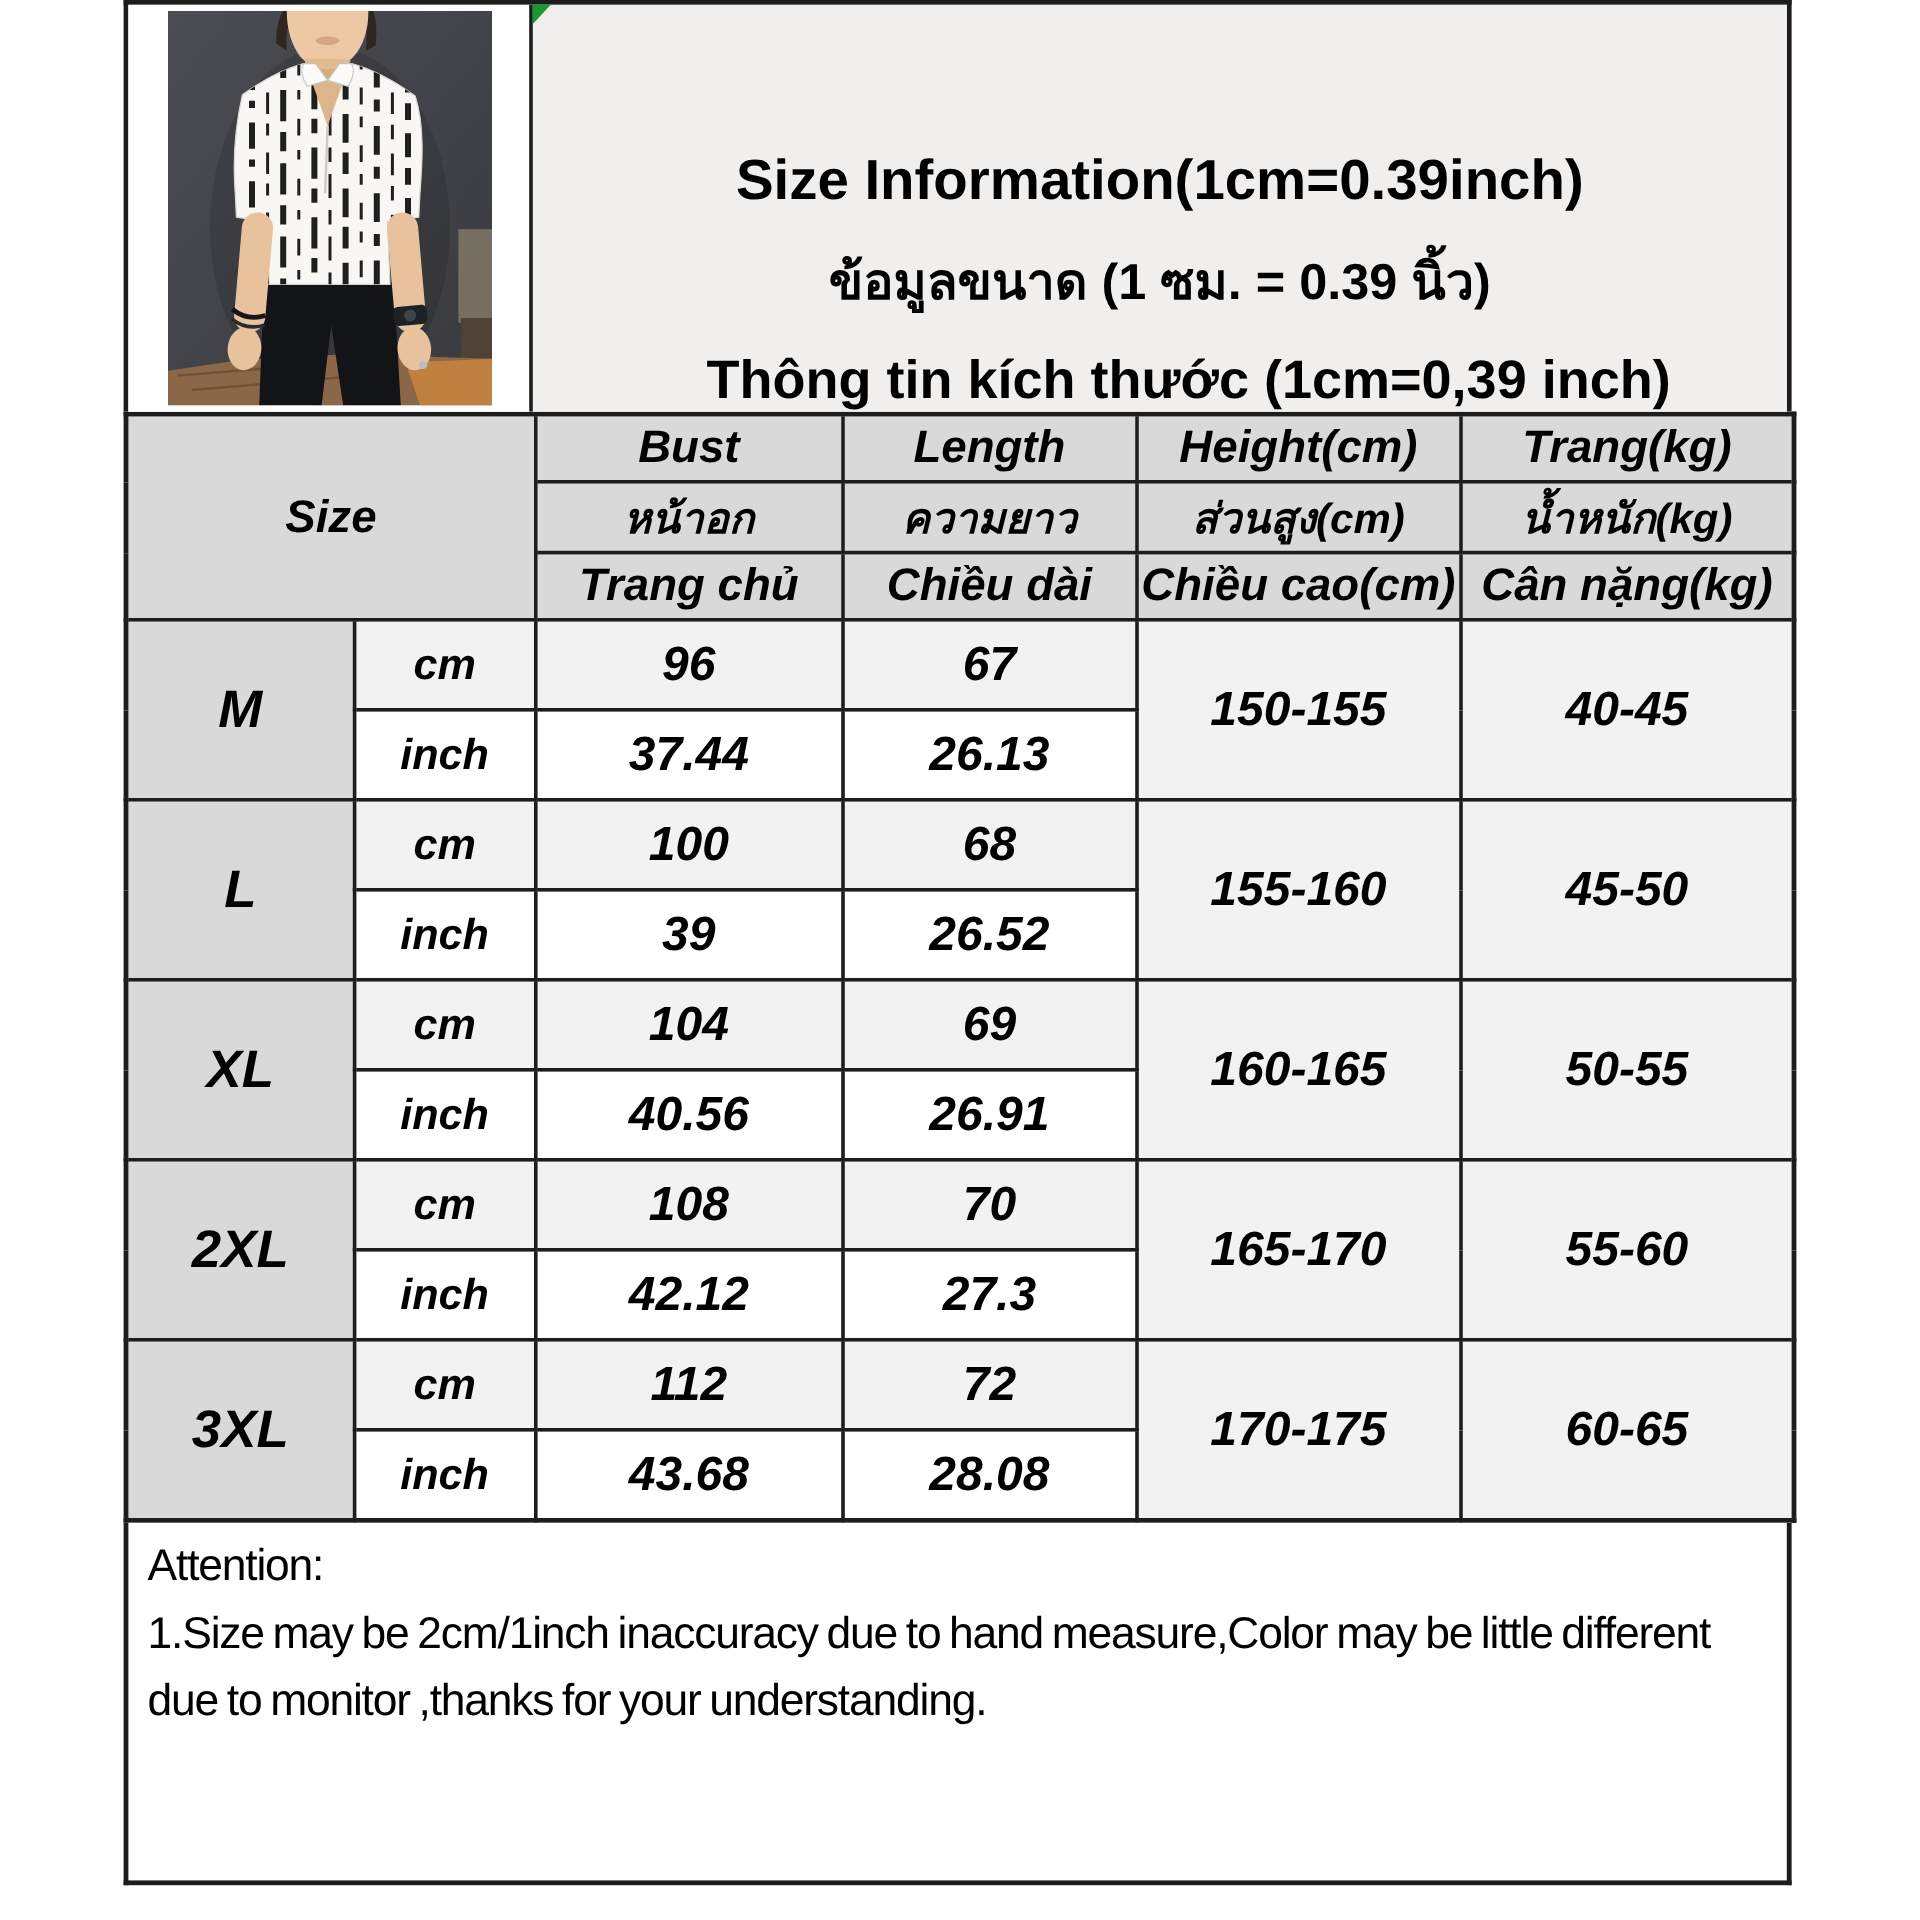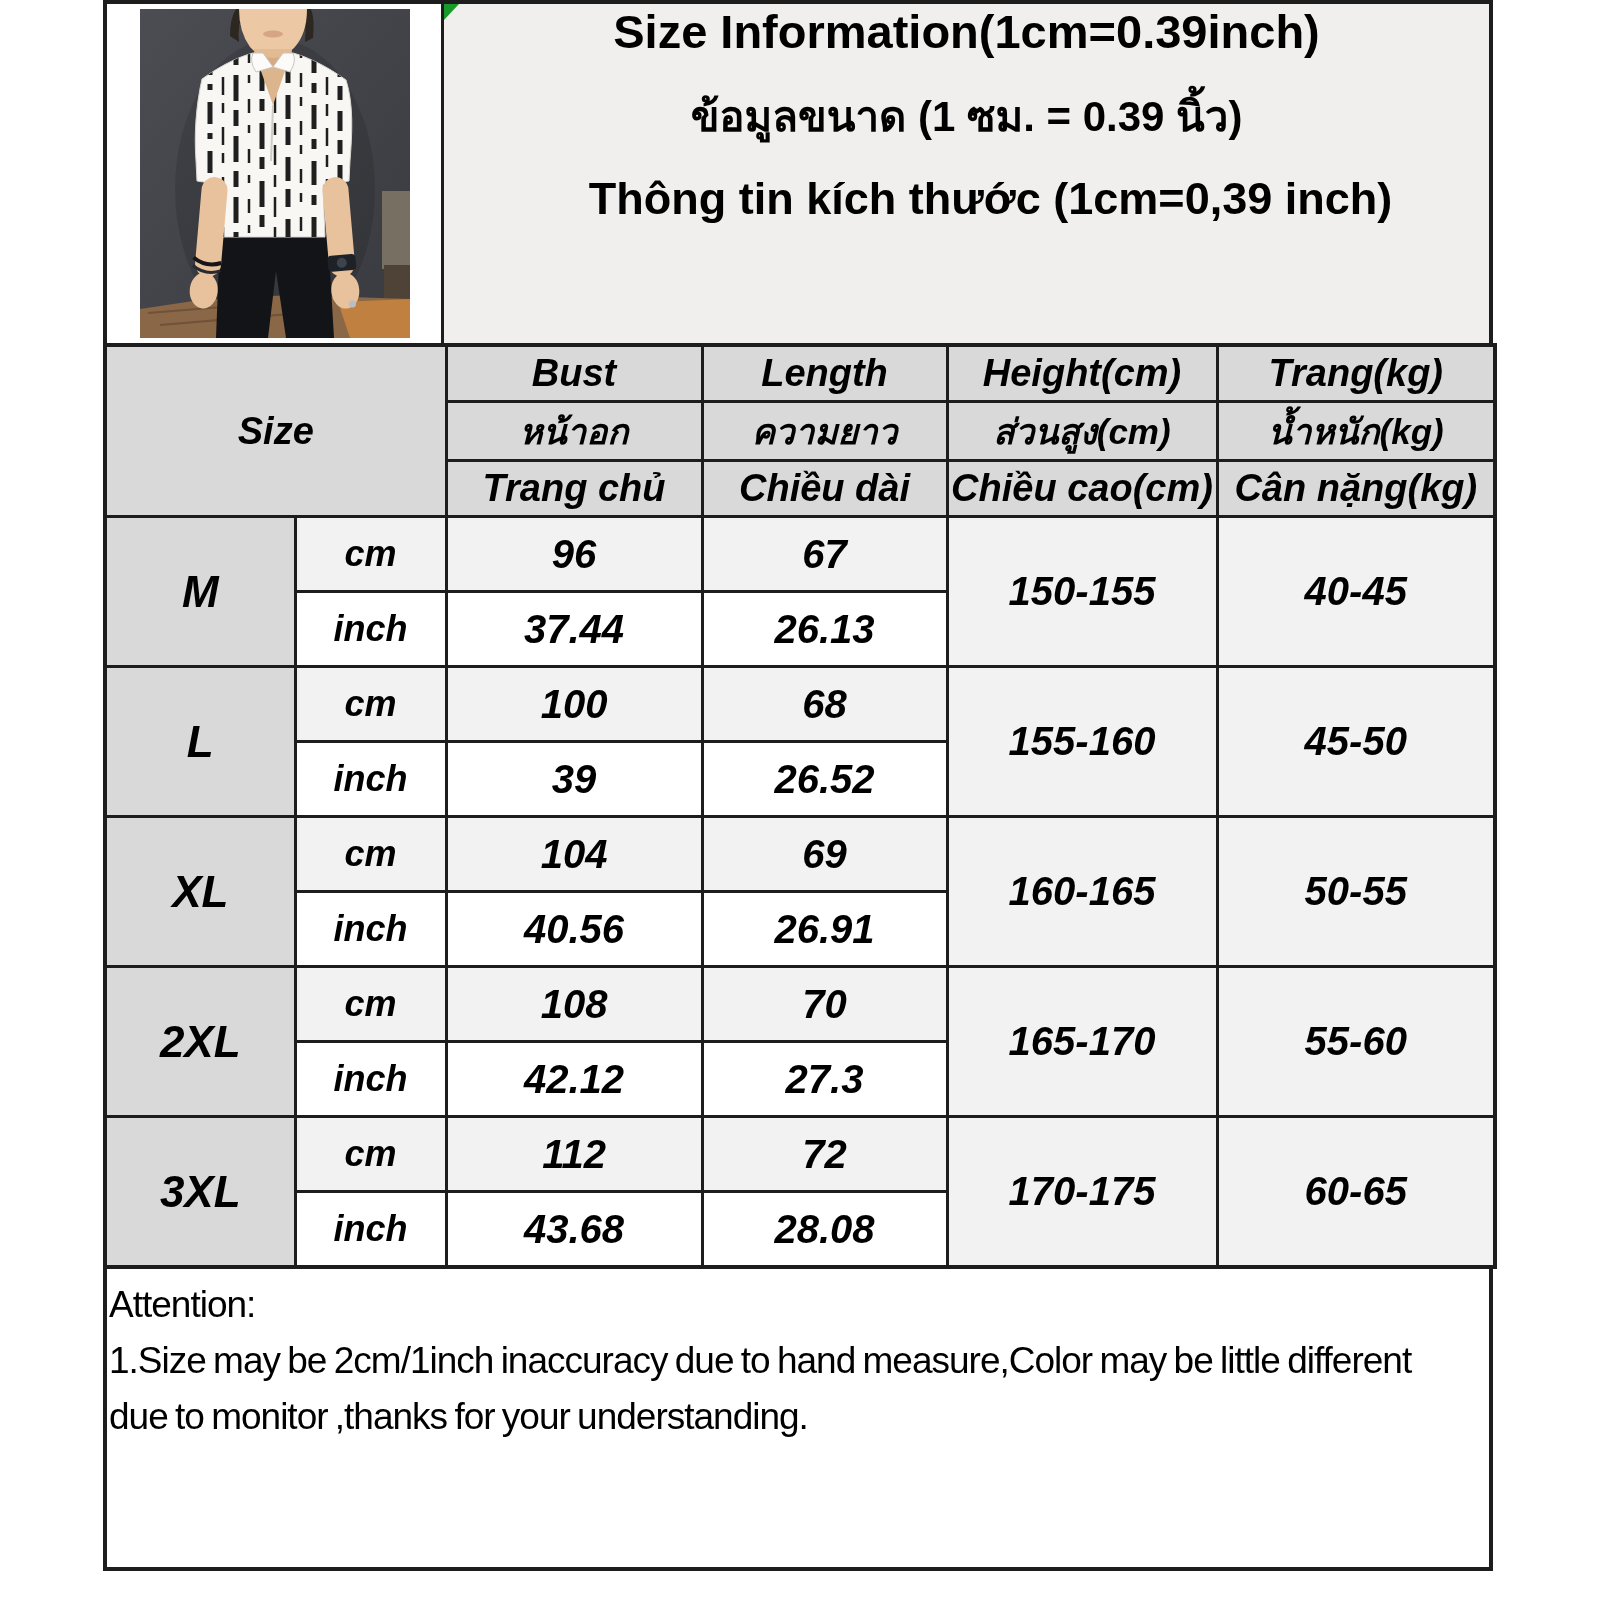--- a/index.html
+++ b/index.html
@@ -7,21 +7,21 @@
           font-family:"Liberation Sans","DejaVu Sans",sans-serif;color:#000;overflow:hidden;}
   .content{position:absolute;left:103px;top:0;width:1390px;}
 
   
   .top-section{position:relative;display:flex;height:343px;box-sizing:border-box;
                border:4px solid #1d1d1d;border-bottom:none;background:#fff;}
   .photo-cell{position:relative;width:337px;flex:0 0 337px;box-sizing:border-box;
               border-right:3px solid #1d1d1d;background:#fff;}
   .photo-frame{position:absolute;left:33px;top:5px;width:270px;height:329px;overflow:hidden;}
   .title-cell{flex:1;background:#f0efed;display:flex;flex-direction:column;
-              align-items:center;justify-content:flex-start;gap:24px;text-align:center;}
+              align-items:center;justify-content:flex-end;gap:24px;text-align:center;}
   .title-en{font-size:47px;font-weight:bold;}
   .title-th{font-size:42px;font-weight:bold;}
   .title-vi{font-size:45px;font-weight:bold;margin-left:48px;}
   .green-flag{position:absolute;left:337px;top:0;width:0;height:0;
               border-top:16px solid #18992b;border-right:15px solid transparent;}
 
   
   table.size-table{border-collapse:collapse;table-layout:fixed;width:1390px;
                    border:4px solid #1d1d1d;}
   .size-table td{border:3px solid #1d1d1d;text-align:center;vertical-align:middle;
@@ -33,21 +33,21 @@
   tr.data td{height:72px;}
   td.c-size{background:#d9d9d9;font-size:44px;}
   td.c-unit{font-size:36px;}
   td.c-val{font-size:40px;}
   td.c-range{background:#f2f2f2;font-size:40px;}
   tr.sub-cm td.c-unit,tr.sub-cm td.c-val{background:#f2f2f2;}
   tr.sub-inch td.c-unit,tr.sub-inch td.c-val{background:#ffffff;}
 
   
   .attention{box-sizing:border-box;height:302px;border:4px solid #1d1d1d;border-top:none;
-             background:#fff;padding:8px 12px 0 2px;font-size:37px;font-weight:normal;
+             background:#fff;padding:8px 12px 0 16px;font-size:37px;font-weight:normal;
              letter-spacing:-1px;word-spacing:-2px;line-height:56px;}
   .attention div{margin:0;}
 </style>
 </head>
 <body>
 
 <div class="canvas">
   <div class="content">
 
     <div class="top-section">

